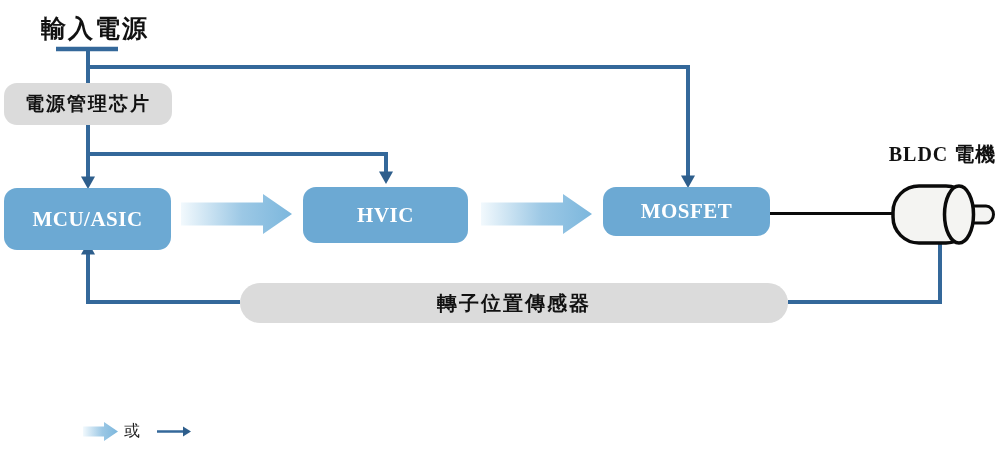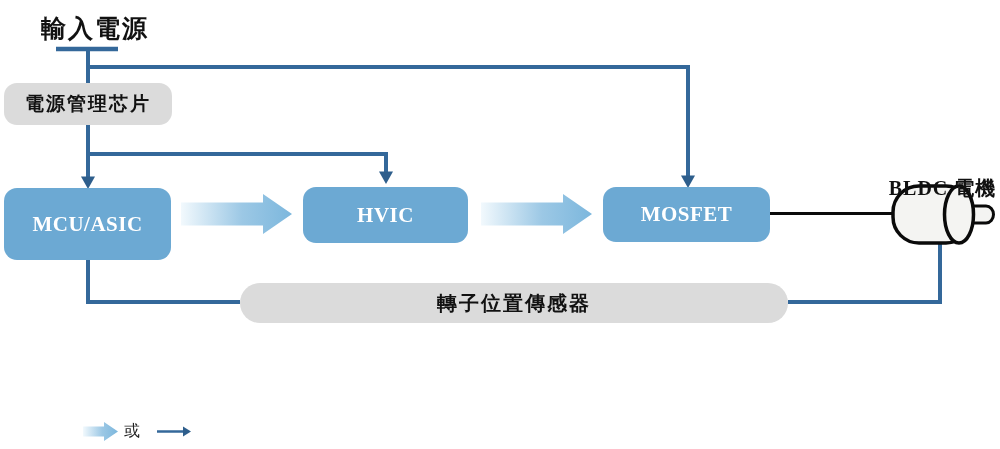--- a/index.html
+++ b/index.html
@@ -70,21 +70,20 @@
     white-space: nowrap;
   }
 
   .motor-label {
     font-size: 20px;
     font-weight: bold;
     color: #111111;
     letter-spacing: 1px;
     text-align: center;
     white-space: nowrap;
-    margin-top: 34px;
   }
 
   .legend-text {
     font-size: 16px;
     color: #222222;
     letter-spacing: 1px;
     white-space: nowrap;
   }
 </style>
 </head>
@@ -145,29 +144,29 @@
     <path d="M157,431.5 H183" stroke="#34689a" stroke-width="2.5" fill="none"></path>
     <polygon points="183,426.5 191,431.5 183,436.5" fill="#2e5e8c"></polygon>
   </svg>
 
   <div class="abs title-text" style="left:41px; top:12px;">輸入電源</div>
 
   <div class="abs gray-block" style="left:4px; top:83px; width:168px; height:42px;">
     <span>電源管理芯片</span>
   </div>
 
-  <div class="abs blue-block" style="left:4px; top:188px; width:167px; height:72px;">
+  <div class="abs blue-block" style="left:4px; top:188px; width:167px; height:62px;">
     <span>MCU/ASIC</span>
   </div>
 
   <div class="abs blue-block" style="left:303px; top:187px; width:165px; height:56px;">
     <span>HVIC</span>
   </div>
 
-  <div class="abs blue-block" style="left:603px; top:187px; width:167px; height:55px;">
+  <div class="abs blue-block" style="left:603px; top:187px; width:167px; height:49px;">
     <span>MOSFET</span>
   </div>
 
   <div class="abs motor-label" style="left:885px; top:141px; width:115px;">BLDC 電機</div>
 
   <div class="abs sensor-bar" style="left:240px; top:283px; width:548px; height:40px;">
     <span>轉子位置傳感器</span>
   </div>
 
   <div class="abs legend-text" style="left:124px; top:421px;">或</div>

